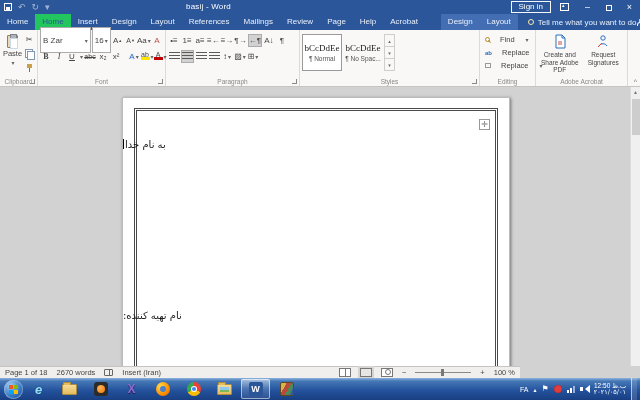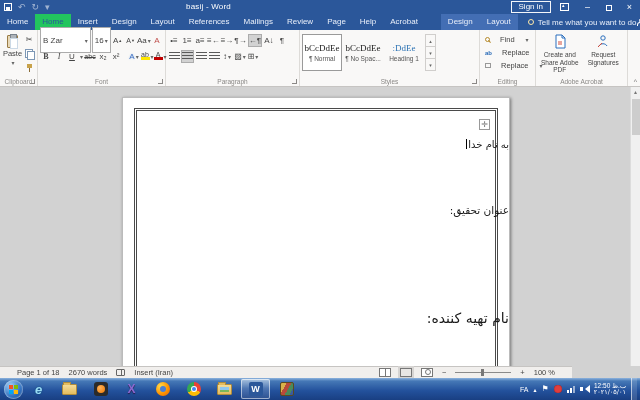--- a/index.html
+++ b/index.html
@@ -87,29 +87,29 @@
 .selbox{width:6px;height:5px;border:1px dashed #999;flex:none}
 
 .g-acro{width:92px;display:flex;justify-content:space-around;padding-top:4px}
 .acrobtn{width:44px;display:flex;flex-direction:column;align-items:center;text-align:center;font-size:6.5px;line-height:7.5px;gap:2px;color:#444}
 #collapse{position:absolute;right:3px;bottom:1px;font-size:7px;color:#777}
 
 
 #docarea{position:absolute;top:87px;left:0;width:640px;height:279px;background:#d2d2d2;overflow:hidden}
 #page{position:absolute;left:122px;top:10px;width:388px;height:300px;background:#fff;box-shadow:1px 1px 3px rgba(0,0,0,.45);border:1px solid #bbb}
 #pborder{position:absolute;left:11px;right:11px;top:10px;height:310px;border:3px double #4a4a4a;border-bottom:none}
-.dtext{position:absolute;left:0;width:100%;text-align:right;color:#1a1a1a}
+.dtext{position:absolute;left:0;width:100%;text-align:left;color:#1a1a1a}
 #handle{position:absolute;top:21px;right:19px;width:11px;height:11px;border:1px solid #999;color:#777;font-size:8px;line-height:9px;text-align:center;background:#fff}
 .cursor{display:inline-block;width:1px;height:10px;background:#000;vertical-align:-1px;margin-right:1px}
 #vscroll{position:absolute;right:0;top:0;width:10px;height:279px;background:#f0f0f0;border-left:1px solid #dcdcdc}
 #vscroll .arr{display:block;text-align:center;font-size:6px;color:#777;line-height:11px}
 #vthumb{position:absolute;left:1px;top:12px;width:8px;height:36px;background:#cdcdcd}
 
 
-#status{position:absolute;top:366px;left:0;width:572px;height:12px;background:#f1efed;border-top:1px solid #c6c4c2;display:flex;align-items:center;font-size:7.5px;color:#444;padding:0 17px;gap:9px}
+#status{position:absolute;top:366px;left:0;width:520px;height:12px;background:#f1efed;border-top:1px solid #c6c4c2;display:flex;align-items:center;font-size:7.5px;color:#444;padding:0 5px;gap:9px}
 .book{width:9px;height:7px;border:1px solid #666;border-radius:1px;position:relative;flex:none}
 .book::before{content:"";position:absolute;left:4px;top:0;bottom:0;width:1px;background:#666}
 #status .spacer{flex:1}
 .vic{width:12px;height:9px;border:1px solid #777;background:#fff;position:relative;flex:none}
 .vic.vread::before{content:"";position:absolute;left:5px;top:0;bottom:0;width:1px;background:#777}
 .vic.sel{outline:2px solid #d6d4d2;background:#e8e6e4}
 .vic.vweb::after{content:"";position:absolute;right:1px;bottom:1px;width:4px;height:4px;border:1px solid #777;border-radius:50%}
 .ztrack{width:56px;height:1px;background:#8a8a8a;position:relative;flex:none}
 .ztrack::after{content:"";position:absolute;left:26px;top:-3px;width:3px;height:7px;background:#777}
 
@@ -319,24 +319,20 @@
 
     <div class="group g-styles">
       <div class="style sel">
         <span class="prev">bCcDdEe</span>
         <span class="nm">¶ Normal</span>
       </div>
       <div class="style">
         <span class="prev">bCcDdEe</span>
         <span class="nm">¶ No Spac...</span>
       </div>
-      <div class="style">
-        <span class="prev hblue">:DdEe</span>
-        <span class="nm">Heading 1</span>
-      </div>
       <div class="gal-strip">
         <span>▴</span>
         <span>▾</span>
         <span>▾</span>
       </div>
       <span class="glabel">Styles</span>
       <span class="lnch"></span>
     </div>
 
     <div class="group g-edit">
@@ -378,22 +374,21 @@
     </div>
 
     <span id="collapse">^</span>
   </div>
 
   <div id="docarea">
     <div id="page">
       <div id="pborder"></div>
       <span id="handle">✛</span>
       <div class="dtext fa" style="top:41px;font-size:10px"><span>به نام خدا</span><span class="cursor"></span></div>
-      <div class="dtext fa" style="top:106px;font-size:10.5px">عنوان تحقیق:</div>
-      <div class="dtext fa" style="top:212px;font-size:14px">نام تهیه کننده:</div>
+      <div class="dtext fa" style="top:212px;font-size:10px">نام تهیه کننده:</div>
     </div>
     <div id="vscroll">
       <span class="arr">▴</span>
       <div id="vthumb"></div>
     </div>
   </div>
 
   <div id="status">
     <span>Page 1 of 18</span>
     <span>2670 words</span>

